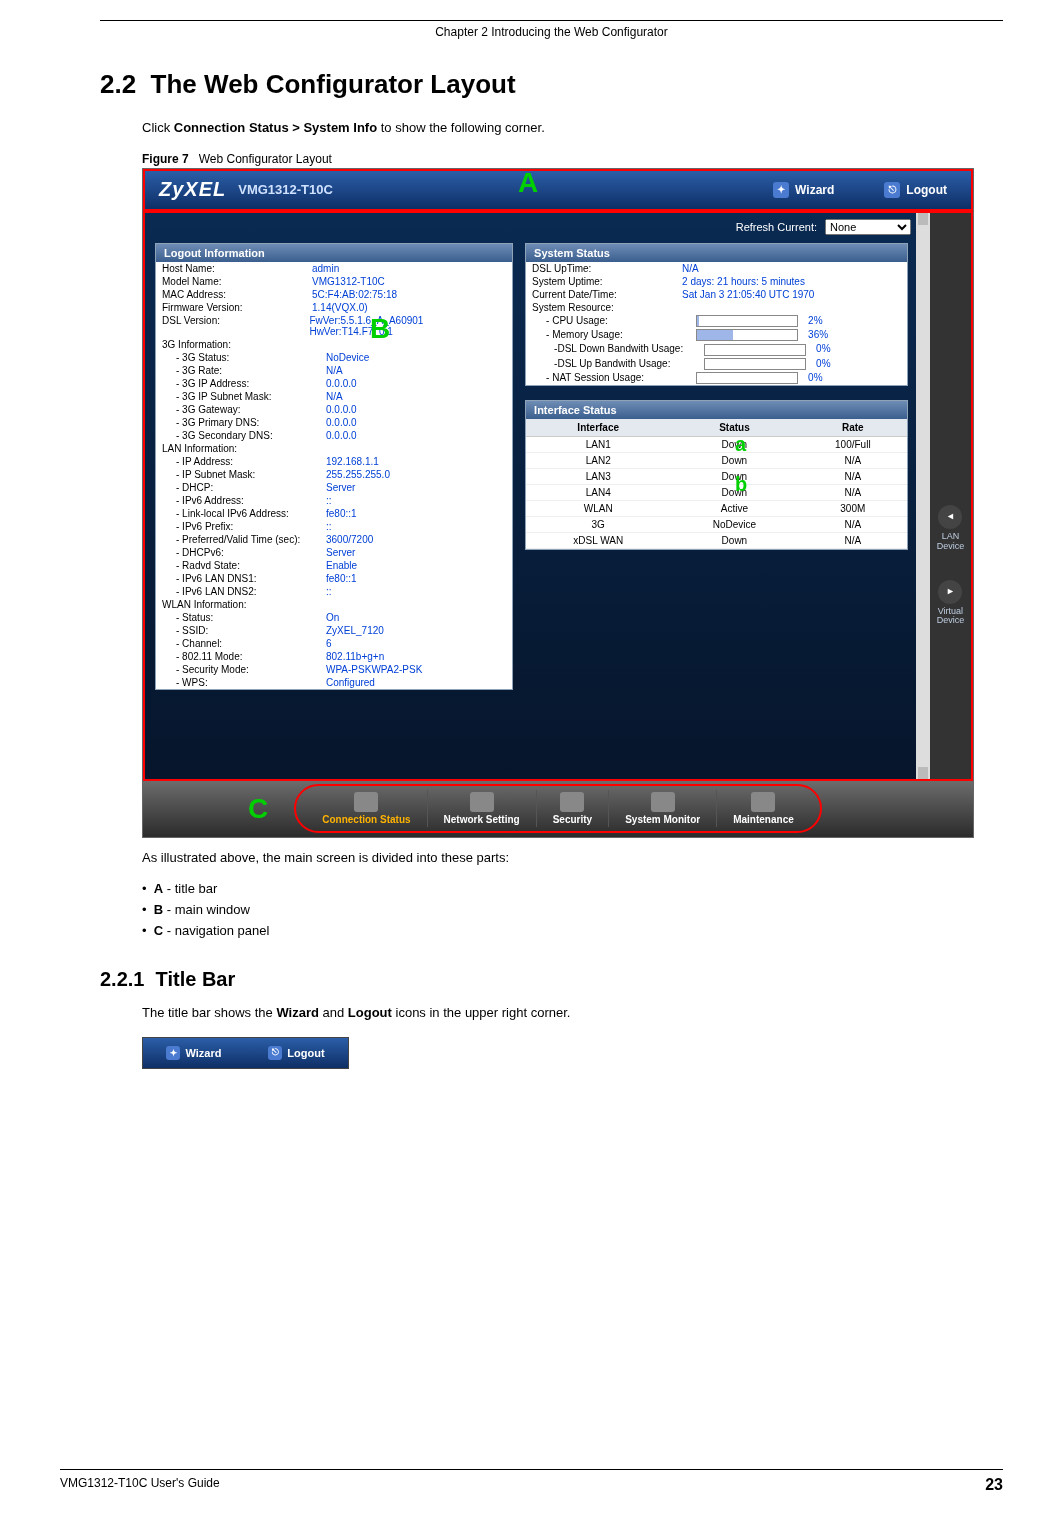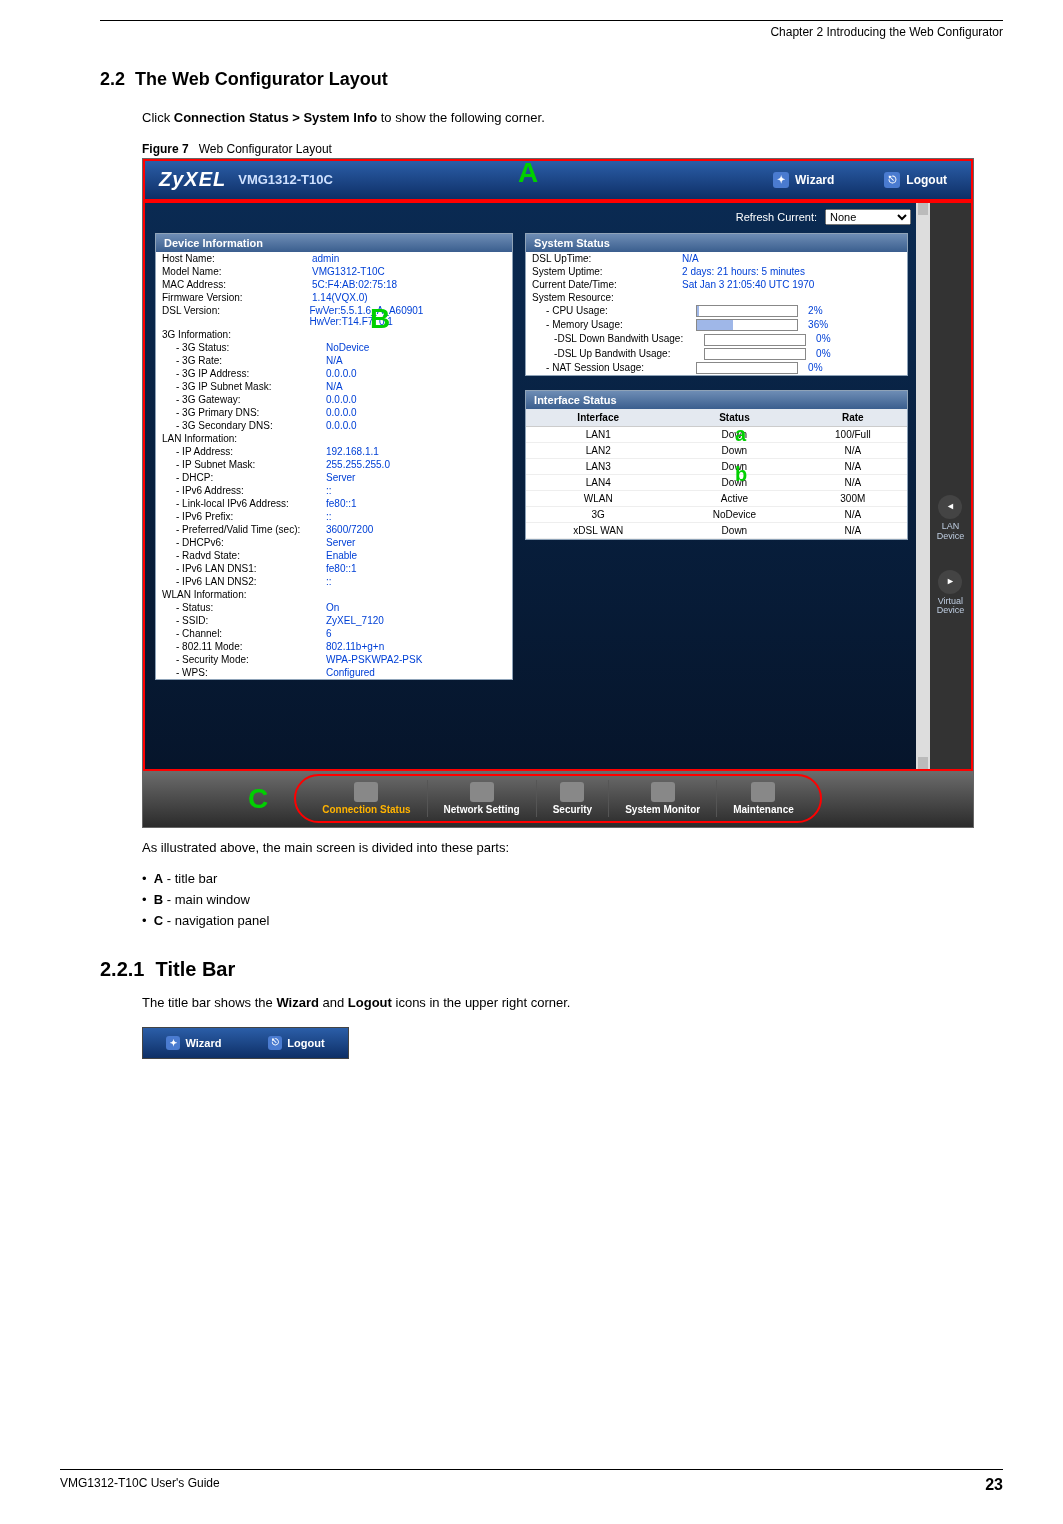--- a/index.html
+++ b/index.html
@@ -15,26 +15,26 @@
     padding: 20px 60px 20px 100px;
     box-sizing: border-box;
     position: relative;
     min-height: 1524px;
   }
   .top-line {
     border-top: 1px solid #000;
     margin-bottom: 4px;
   }
   .chapter-head {
-    text-align: right;
+    text-align: center;
     font-size: 12px;
     margin-bottom: 30px;
   }
   h1.section {
-    font-size: 18px;
+    font-size: 26px;
     font-weight: bold;
     margin: 20px 0 18px 0;
   }
   h2.subsection {
     font-size: 20px;
     font-weight: bold;
     margin: 30px 0 12px 0;
   }
   .body-text {
     font-size: 13px;
@@ -395,21 +395,21 @@
         <span>Refresh Current:</span>
         <select>
           <option>None</option>
         </select>
       </div>
 
       <div class="main-scroll">
 
         <div class="col col-left">
           <div class="panel">
-            <div class="panel-head">Device Information</div>
+            <div class="panel-head">Logout Information</div>
             <div id="device-info-body">
                 <div class="kv">
                   <span class="k">Host Name:</span>
                   <span class="v">admin</span>
                 </div>
                 <div class="kv">
                   <span class="k">Model Name:</span>
                   <span class="v">VMG1312-T10C</span>
                 </div>
                 <div class="kv">

